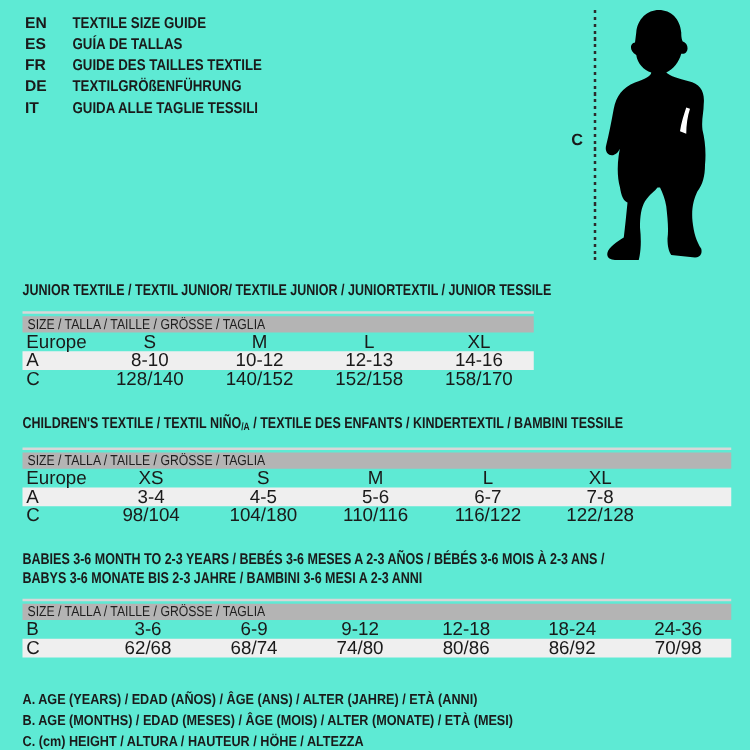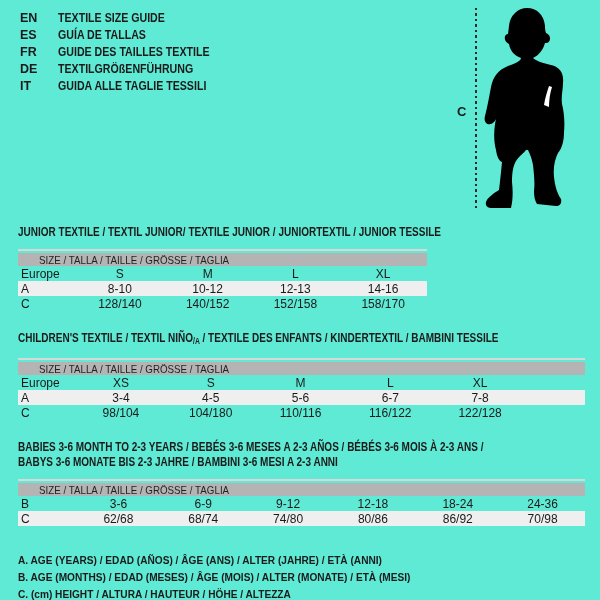--- a/index.html
+++ b/index.html
@@ -22,23 +22,23 @@
   .content{position:absolute;left:18px;top:225px;width:567px;}
   .section{margin-bottom:20px;}
   .section-title{font-weight:bold;font-size:12.5px;line-height:15px;margin-bottom:9px;white-space:nowrap;}
   .condense{display:inline-block;transform:scaleX(.8);transform-origin:0 50%;white-space:nowrap;}
   .subtxt{font-size:8.5px;vertical-align:-2px;}
 
   
   .size-table{}
   .topline{height:2px;background:#d8d8d8;margin-bottom:2px;}
   .size-hdr{height:13px;background:#b4b4b4;display:flex;align-items:center;
-            padding-left:21px;font-size:11.5px;color:#1f1f1f;}
+            padding-left:4px;font-size:11.5px;color:#1f1f1f;}
   .size-hdr .condense{transform:scaleX(.85);}
-  .trow{display:flex;align-items:center;height:15px;font-size:12px;justify-content:flex-end;}
+  .trow{display:flex;align-items:center;height:15px;font-size:15px;}
   .trow.shaded{background:#efefef;}
   .lbl{width:55px;flex:none;padding-left:3px;}
   .val{flex:1;text-align:center;}
   .spacer{flex:none;}
 
   
   .footnotes{margin-top:26px;}
   .footnote{line-height:17px;font-weight:bold;font-size:11.5px;white-space:nowrap;}
   .footnote .condense{transform:scaleX(.88);}
 </style>

